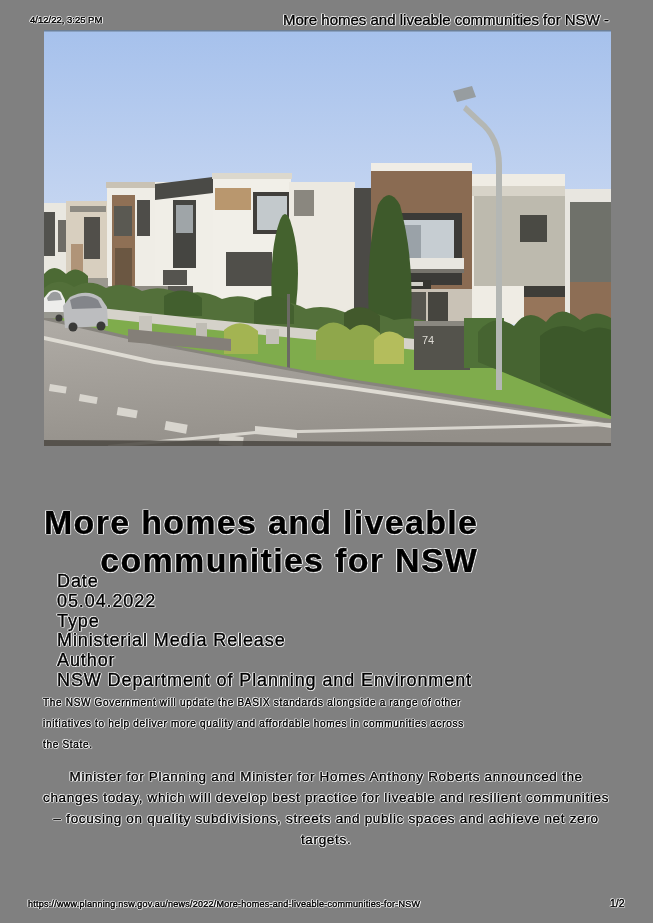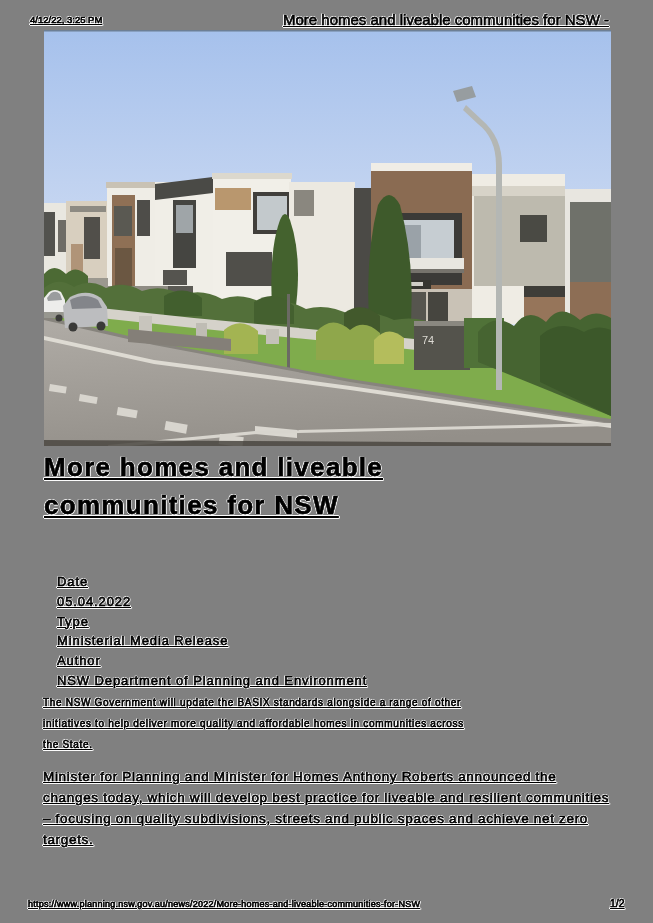--- a/index.html
+++ b/index.html
@@ -1,18 +1,18 @@
 <!DOCTYPE html>
 <html><head>
 <meta charset="utf-8">
 <style>
 html,body{margin:0;padding:0;}
 body{width:653px;height:923px;background:#808080;position:relative;overflow:hidden;
   font-family:"Liberation Sans",sans-serif;color:#000;}
-.ol{-webkit-text-stroke:0.4px #000;transform:translateZ(0);filter:blur(0.34px);text-shadow:1px 0 0 rgba(255,255,255,.95),-1px 0 0 rgba(255,255,255,.95),0 1px 0 rgba(255,255,255,.95),0 -1px 0 rgba(255,255,255,.95),1px 1px 0 rgba(255,255,255,.55),-1px -1px 0 rgba(255,255,255,.55);text-decoration:underline;}
+.ol{-webkit-text-stroke:0.4px #000;transform:translateZ(0);filter:blur(0.34px);text-shadow:1px 0 0 rgba(255,255,255,.95),-1px 0 0 rgba(255,255,255,.95),0 1px 0 rgba(255,255,255,.95),0 -1px 0 rgba(255,255,255,.95),1px 1px 0 rgba(255,255,255,.55),-1px -1px 0 rgba(255,255,255,.55);}
 .abs{position:absolute;}
 </style>
 </head>
 <body>
 
 <div class="abs ol" style="left:30px;top:14px;font-size:9.5px;line-height:12px;">4/12/22, 3:25 PM</div>
 
 <div class="abs ol" style="left:283px;top:14px;font-size:15px;line-height:12px;">More homes and liveable communities for NSW -</div>
 
 <div class="abs" style="left:44px;top:30px;width:567px;height:481px;">
@@ -160,23 +160,23 @@
 <rect x="176" y="404" width="24" height="10" transform="rotate(8 176 404)"></rect>
 </g>
 
 <path d="M211,396 L253,400 L253,408 L211,404 Z" fill="#dad7d0"></path>
 <path d="M64,415 L211,401 L567,393 L567,396 L213,404 L65,418 Z" fill="#d8d5ce"></path>
 
 <path d="M0,410 L567,413 L567,416 L0,416 Z" fill="#4a4741" opacity="0.85"></path>
 </svg>
 </div>
 
-<div class="abs ol" style="left:44px;top:449px;font-size:26px;font-weight:bold;line-height:37.5px;letter-spacing:1.3px;">More homes and liveable<br>communities for NSW</div>
+<div class="abs ol" style="left:44px;top:504px;font-size:34px;font-weight:bold;line-height:37.5px;letter-spacing:1.3px;text-align:right;">More homes and liveable<br>communities for NSW</div>
 
-<div class="abs ol" style="left:57px;top:572px;font-size:13px;line-height:19.8px;letter-spacing:0.9px;">Date<br>05.04.2022<br>Type<br>Ministerial Media Release<br>Author<br>NSW Department of Planning and Environment</div>
+<div class="abs ol" style="left:57px;top:572px;font-size:18px;line-height:19.8px;letter-spacing:0.9px;">Date<br>05.04.2022<br>Type<br>Ministerial Media Release<br>Author<br>NSW Department of Planning and Environment</div>
 
 <div class="abs ol" style="left:43px;top:692px;font-size:10px;line-height:21px;letter-spacing:0.68px;">The NSW Government will update the BASIX standards alongside a range of other<br>initiatives to help deliver more quality and affordable homes in communities across<br>the State.</div>
 
-<div class="abs ol" style="left:43px;top:766px;font-size:13.5px;line-height:21px;letter-spacing:0.68px;">Minister for Planning and Minister for Homes Anthony Roberts announced the<br>changes today, which will develop best practice for liveable and resilient communities<br>– focusing on quality subdivisions, streets and public spaces and achieve net zero<br>targets.</div>
+<div class="abs ol" style="left:43px;top:766px;font-size:13.5px;line-height:21px;letter-spacing:0.68px;text-align:center;">Minister for Planning and Minister for Homes Anthony Roberts announced the<br>changes today, which will develop best practice for liveable and resilient communities<br>– focusing on quality subdivisions, streets and public spaces and achieve net zero<br>targets.</div>
 
 <div class="abs ol" style="left:28px;top:898px;font-size:9px;letter-spacing:0.25px;line-height:12px;">https://www.planning.nsw.gov.au/news/2022/More-homes-and-liveable-communities-for-NSW</div>
 
 <div class="abs ol" style="left:610px;top:897px;font-size:10.5px;line-height:12px;">1/2</div>
 
 </body></html>

